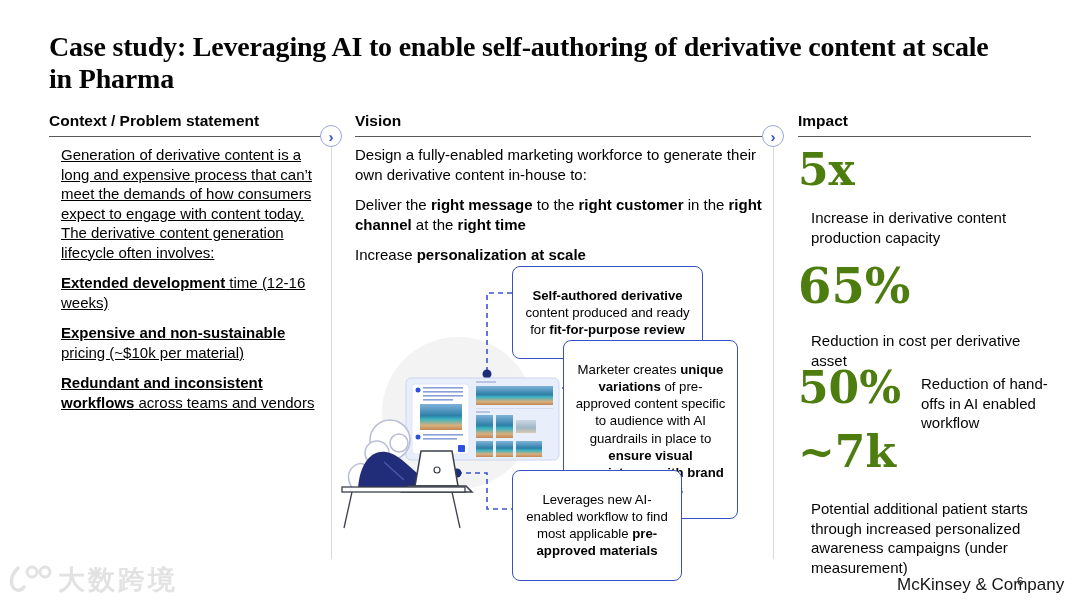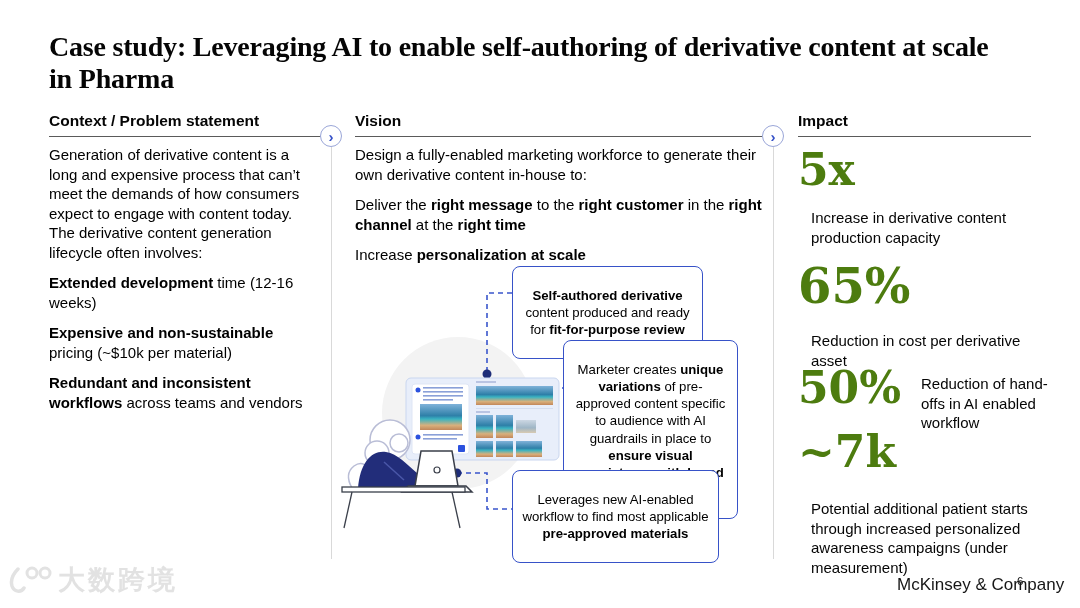--- a/index.html
+++ b/index.html
@@ -15,49 +15,49 @@
   .rule{position:absolute;top:136px;border-top:1.5px solid #5a5a5a;height:0;}
   #rule1{left:49px;width:272px;} #rule2{left:355px;width:407px;} #rule3{left:798px;width:233px;}
   .vdiv{position:absolute;top:147px;height:412px;width:0;border-left:1px solid #d9d9d9;}
   #vdiv1{left:331px;} #vdiv2{left:773px;}
   .connector-circle{position:absolute;top:125px;width:22px;height:22px;border:1px solid #9aa6d8;
          border-radius:50%;background:#fff;display:flex;align-items:center;justify-content:center;
          color:#3752c8;font-size:15px;font-weight:700;line-height:1;z-index:3;box-sizing:border-box;}
   #cc1{left:320px;} #cc2{left:762px;}
   
   .col-body{position:absolute;top:145px;font-size:15px;line-height:1.3;}
-  #body-context{left:49px;width:272px;}
+  #body-context{left:61px;width:272px;text-decoration:underline;}
   #body-vision{left:355px;width:407px;}
   .col-body p{margin:0 0 11px;}
   
   .callout{position:absolute;border:1.5px solid #3752c8;border-radius:8px;background:#fff;
          text-align:center;font-size:13.2px;line-height:1.3;padding:20px 9px;
          box-sizing:border-box;z-index:2;}
   #box1{left:512px;top:266px;width:191px;}
   #box2{left:563px;top:340px;width:175px;}
-  #box3{left:512px;top:470px;width:207px;}
+  #box3{left:512px;top:470px;width:170px;}
   
   .stat-value{position:absolute;font-family:"DejaVu Serif",serif;font-weight:700;
          color:#4d7c0f;line-height:1;}
   .stat-caption{position:absolute;font-size:15px;line-height:1.3;color:#050505;margin-left:13px;}
   #stat1-value{left:798px;top:148px;font-size:44px;}
   #stat1-caption{left:798px;top:208px;width:240px;}
   #stat2-value{left:798px;top:262px;font-size:48px;}
   #stat2-caption{left:798px;top:331px;width:240px;}
   #stat3-value{left:798px;top:366px;font-size:44px;}
   #stat3-caption{left:908px;top:374px;width:138px;}
   #stat4-value{left:798px;top:430px;font-size:44px;}
   #stat4-caption{left:798px;top:499px;width:248px;}
   
   #illustration{position:absolute;left:340px;top:255px;width:420px;height:310px;z-index:1;}
   
   .footer-brand{position:absolute;left:897px;top:575px;font-size:17px;color:#161616;}
   .footer-page{position:absolute;left:1017px;top:575px;font-size:11.5px;color:#161616;}
   
-  .watermark{position:absolute;left:8px;top:562px;display:flex;align-items:center;gap:6px;
+  .watermark{position:absolute;left:8px;top:562px;display:flex;gap:6px;
          color:#e2e2e2;z-index:4;}
   .watermark-text{font-size:27px;font-weight:700;letter-spacing:3px;
          font-family:"DejaVu Sans",sans-serif;}
   b{font-weight:700;}
 </style>
 </head>
 <body>
 
 <div class="slide">
 

